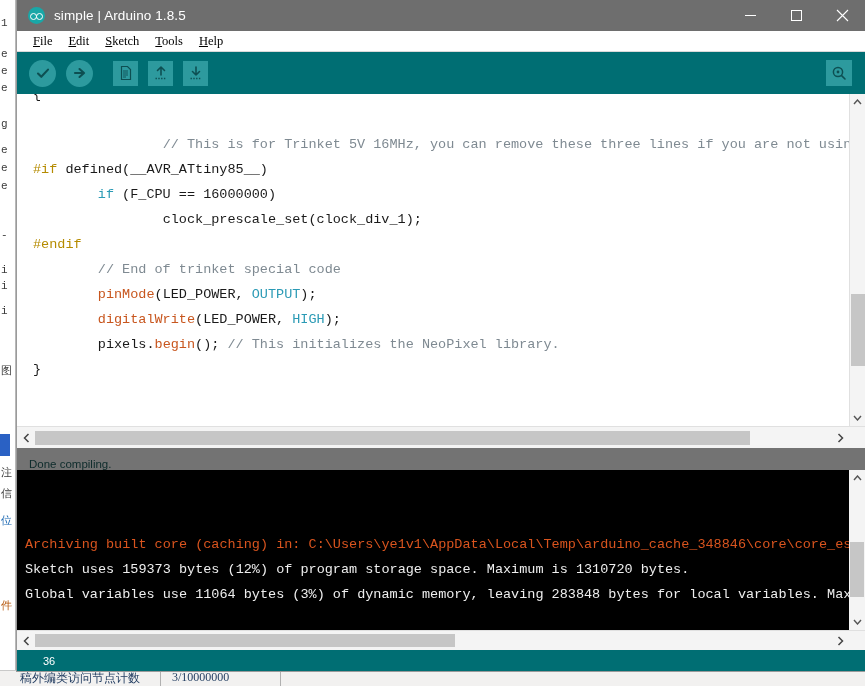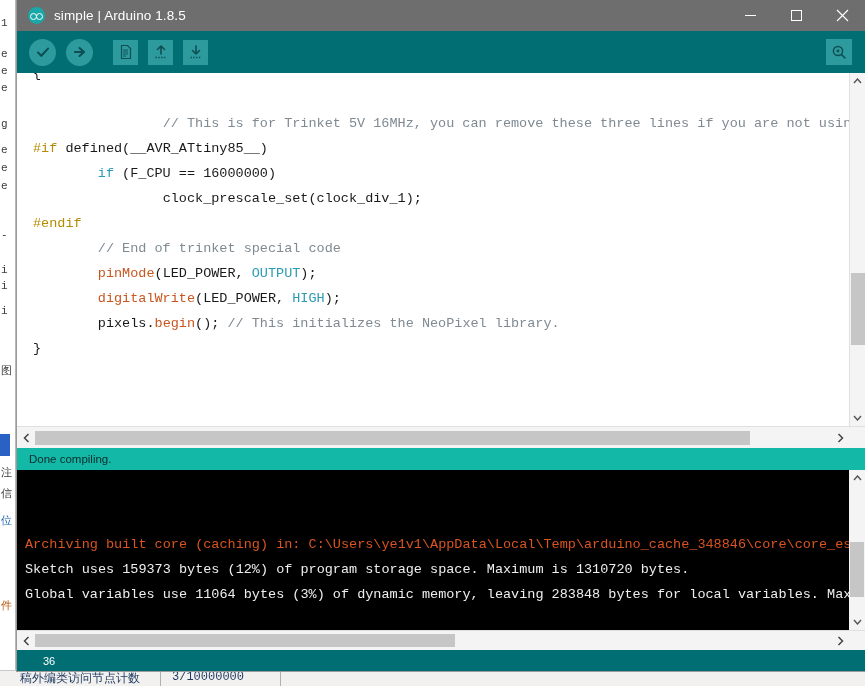--- a/index.html
+++ b/index.html
@@ -35,21 +35,21 @@
     position: absolute; left: 0; top: 434px; width: 10px; height: 22px;
     background: #2a61c4;
   }
   .bg-bottom-bar {
     position: absolute; left: 0; bottom: 0; width: 865px; height: 16px;
     background: #f2f1f0; border-top: 1px solid #c9c9c9;
     overflow: hidden;
   }
   .bg-bottom-text {
     position: absolute; left: 20px; top: -1px;
-    font-family: Liberation Mono, monospace;
+    font-family: Liberation Serif, serif;
     font-size: 12px; color: #1f3a5f; white-space: pre;
   }
   .bg-bottom-sep {
     position: absolute; top: 1px; width: 1px; height: 14px; background: #b0b0b0;
   }
 
   
   .ide {
     position: absolute; left: 16px; top: 0;
     width: 849px; height: 672px;
@@ -179,22 +179,22 @@
     border-top: 1px solid #e0e0e0;
   }
   .hthumb { position: absolute; top: 4px; height: 14px; background: #c6c6c6; }
   .hs-arrow {
     width: 18px; height: 22px; display: flex; align-items: center; justify-content: center;
     color: #555; font-size: 11px;
   }
 
   
   .statusline {
-    height: 22px; flex: 0 0 22px; background: #14b8a6;
-    display: flex; align-items: center; color: #0d2b2b;
+    height: 22px; flex: 0 0 22px; background: #737373;
+    display: flex; align-items: flex-end; color: #0d2b2b;
     font-size: 11.5px; padding-left: 12px;
     font-family: "Liberation Sans", sans-serif;
   }
 
   
   .console-wrap { flex: 0 0 160px; display: flex; position: relative; min-height: 0; }
   .console {
     flex: 1 1 auto; background: #000000; position: relative; overflow: hidden;
   }
   .console-text {
@@ -273,20 +273,27 @@
             <span class="gl"></span>
           </div>
         <div class="win-btn win-close">
           <svg width="13" height="13" viewBox="0 0 13 13">
             <path d="M1 1 L12 12 M12 1 L1 12" stroke="#ffffff" stroke-width="1.1" fill="none"></path>
           </svg>
         </div>
       </div>
     </div>
 
+    <div class="menubar">
+      <div class="menu-item"><span class="mn">F</span><span class="rs">ile</span></div>
+      <div class="menu-item"><span class="mn">E</span><span class="rs">dit</span></div>
+      <div class="menu-item"><span class="mn">S</span><span class="rs">ketch</span></div>
+      <div class="menu-item"><span class="mn">T</span><span class="rs">ools</span></div>
+      <div class="menu-item"><span class="mn">H</span><span class="rs">elp</span></div>
+    </div>
 
     <div class="toolbar">
       <div class="tb-round">
         <svg width="16" height="16" viewBox="0 0 16 16">
           <path d="M3 8.5 L6.3 11.8 L13 4.6" stroke="#0d4f52" stroke-width="2.1" fill="none" stroke-linecap="round" stroke-linejoin="round"></path>
         </svg>
       </div>
       <div class="tb-round">
         <svg width="16" height="16" viewBox="0 0 16 16">
           <path d="M3 8 L11 8 M7.5 4 L12 8 L7.5 12" stroke="#0d4f52" stroke-width="2.1" fill="none" stroke-linecap="round" stroke-linejoin="round"></path>

